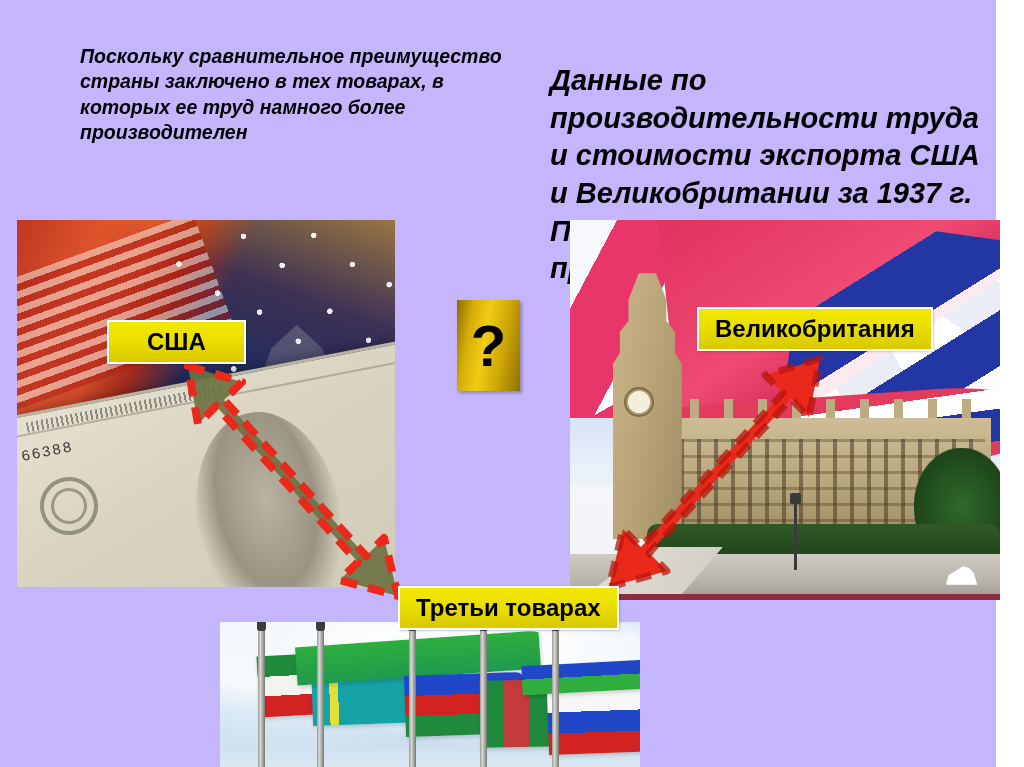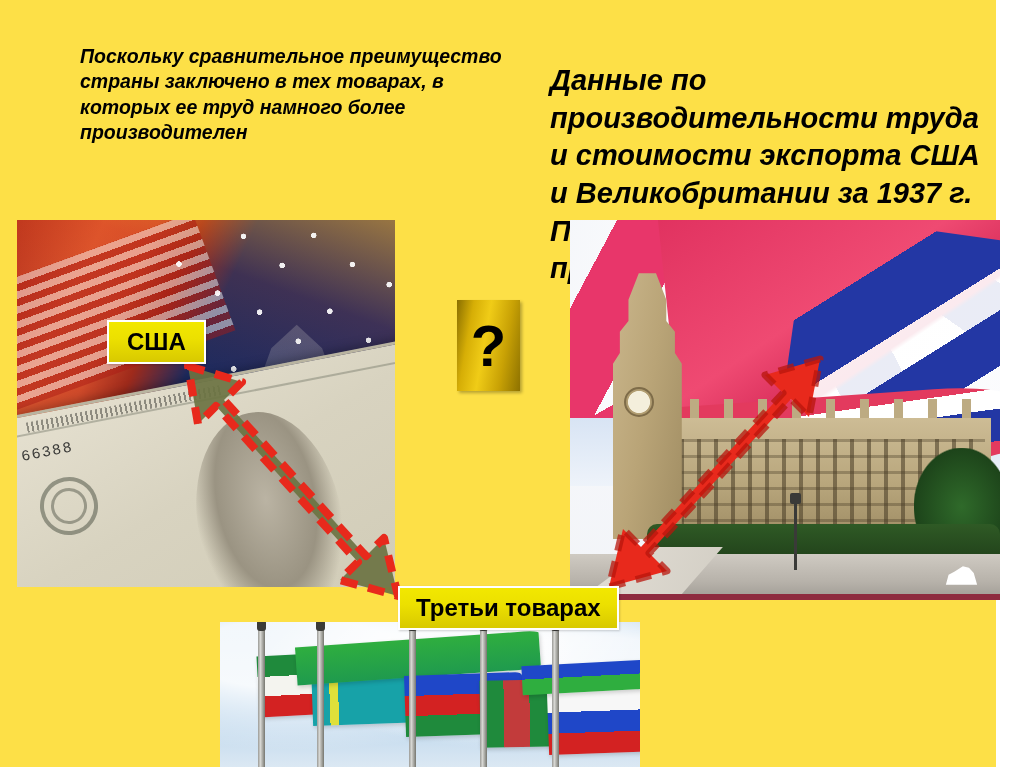--- a/index.html
+++ b/index.html
@@ -5,21 +5,21 @@
   * { box-sizing: border-box; margin: 0; padding: 0; }
   html, body {
     width: 1024px; height: 767px;
     background: #ffffff;
     font-family: "Liberation Sans", sans-serif;
     overflow: hidden;
   }
   #slide {
     position: relative;
     width: 996px; height: 767px;
-    background: #fde047;
+    background: #c4b5fd;
   }
 
   
   .headtext {
     position: absolute;
     font-style: italic;
     font-weight: bold;
     color: #000000;
     line-height: 1.30;
     white-space: pre-line;
@@ -249,21 +249,21 @@
     position: absolute;
     background: linear-gradient(180deg, #f2e800 0%, #ece000 42%, #d8c900 100%);
     border: 2px solid #ffffff;
     color: #000000;
     font-weight: bold;
     text-align: center;
     line-height: 1;
     white-space: nowrap;
     box-shadow: 1px 1px 2px rgba(0,0,0,.18);
   }
-  #label-usa  { left: 107px; top: 320px; padding: 8px 18px; font-size: 24px; }
+  #label-usa  { left: 107px; top: 320px; padding: 8px 38px; font-size: 24px; }
   #label-uk   { left: 697px; top: 307px; padding: 8px 16px; font-size: 24px; }
   #label-third{ left: 398px; top: 586px; padding: 8px 16px; font-size: 24px; }
 
   #qmark {
     position: absolute;
     left: 457px; top: 300px; width: 63px; height: 91px;
     background: linear-gradient(100deg, #8a6f00 0%, #d6ae06 22%, #f0cc17 44%, #c9a205 72%, #8e7200 100%);
     color: #000000;
     font-size: 58px; font-weight: bold;
     display: flex; align-items: center; justify-content: center;
@@ -366,16 +366,17 @@
       <polygon points="225,4 170,20 188,38 46,192 28,174 14,232 72,216 54,198 196,44 214,62" fill="#e8291c"></polygon>
       <polygon points="225,4 170,20 188,38 46,192 28,174 14,232 72,216 54,198 196,44 214,62" fill="none" stroke="#b8160c" stroke-width="7" stroke-dasharray="16 11" stroke-linejoin="round" stroke-opacity="0.75"></polygon>
     </g>
   </svg>
 
 
   <div id="qmark">?</div>
 
   <div class="ylabel" id="label-usa">США</div>
 
+  <div class="ylabel" id="label-uk">Великобритания</div>
 
   <div class="ylabel" id="label-third">Третьи товарах</div>
 
 </div>
 
 </body></html>

